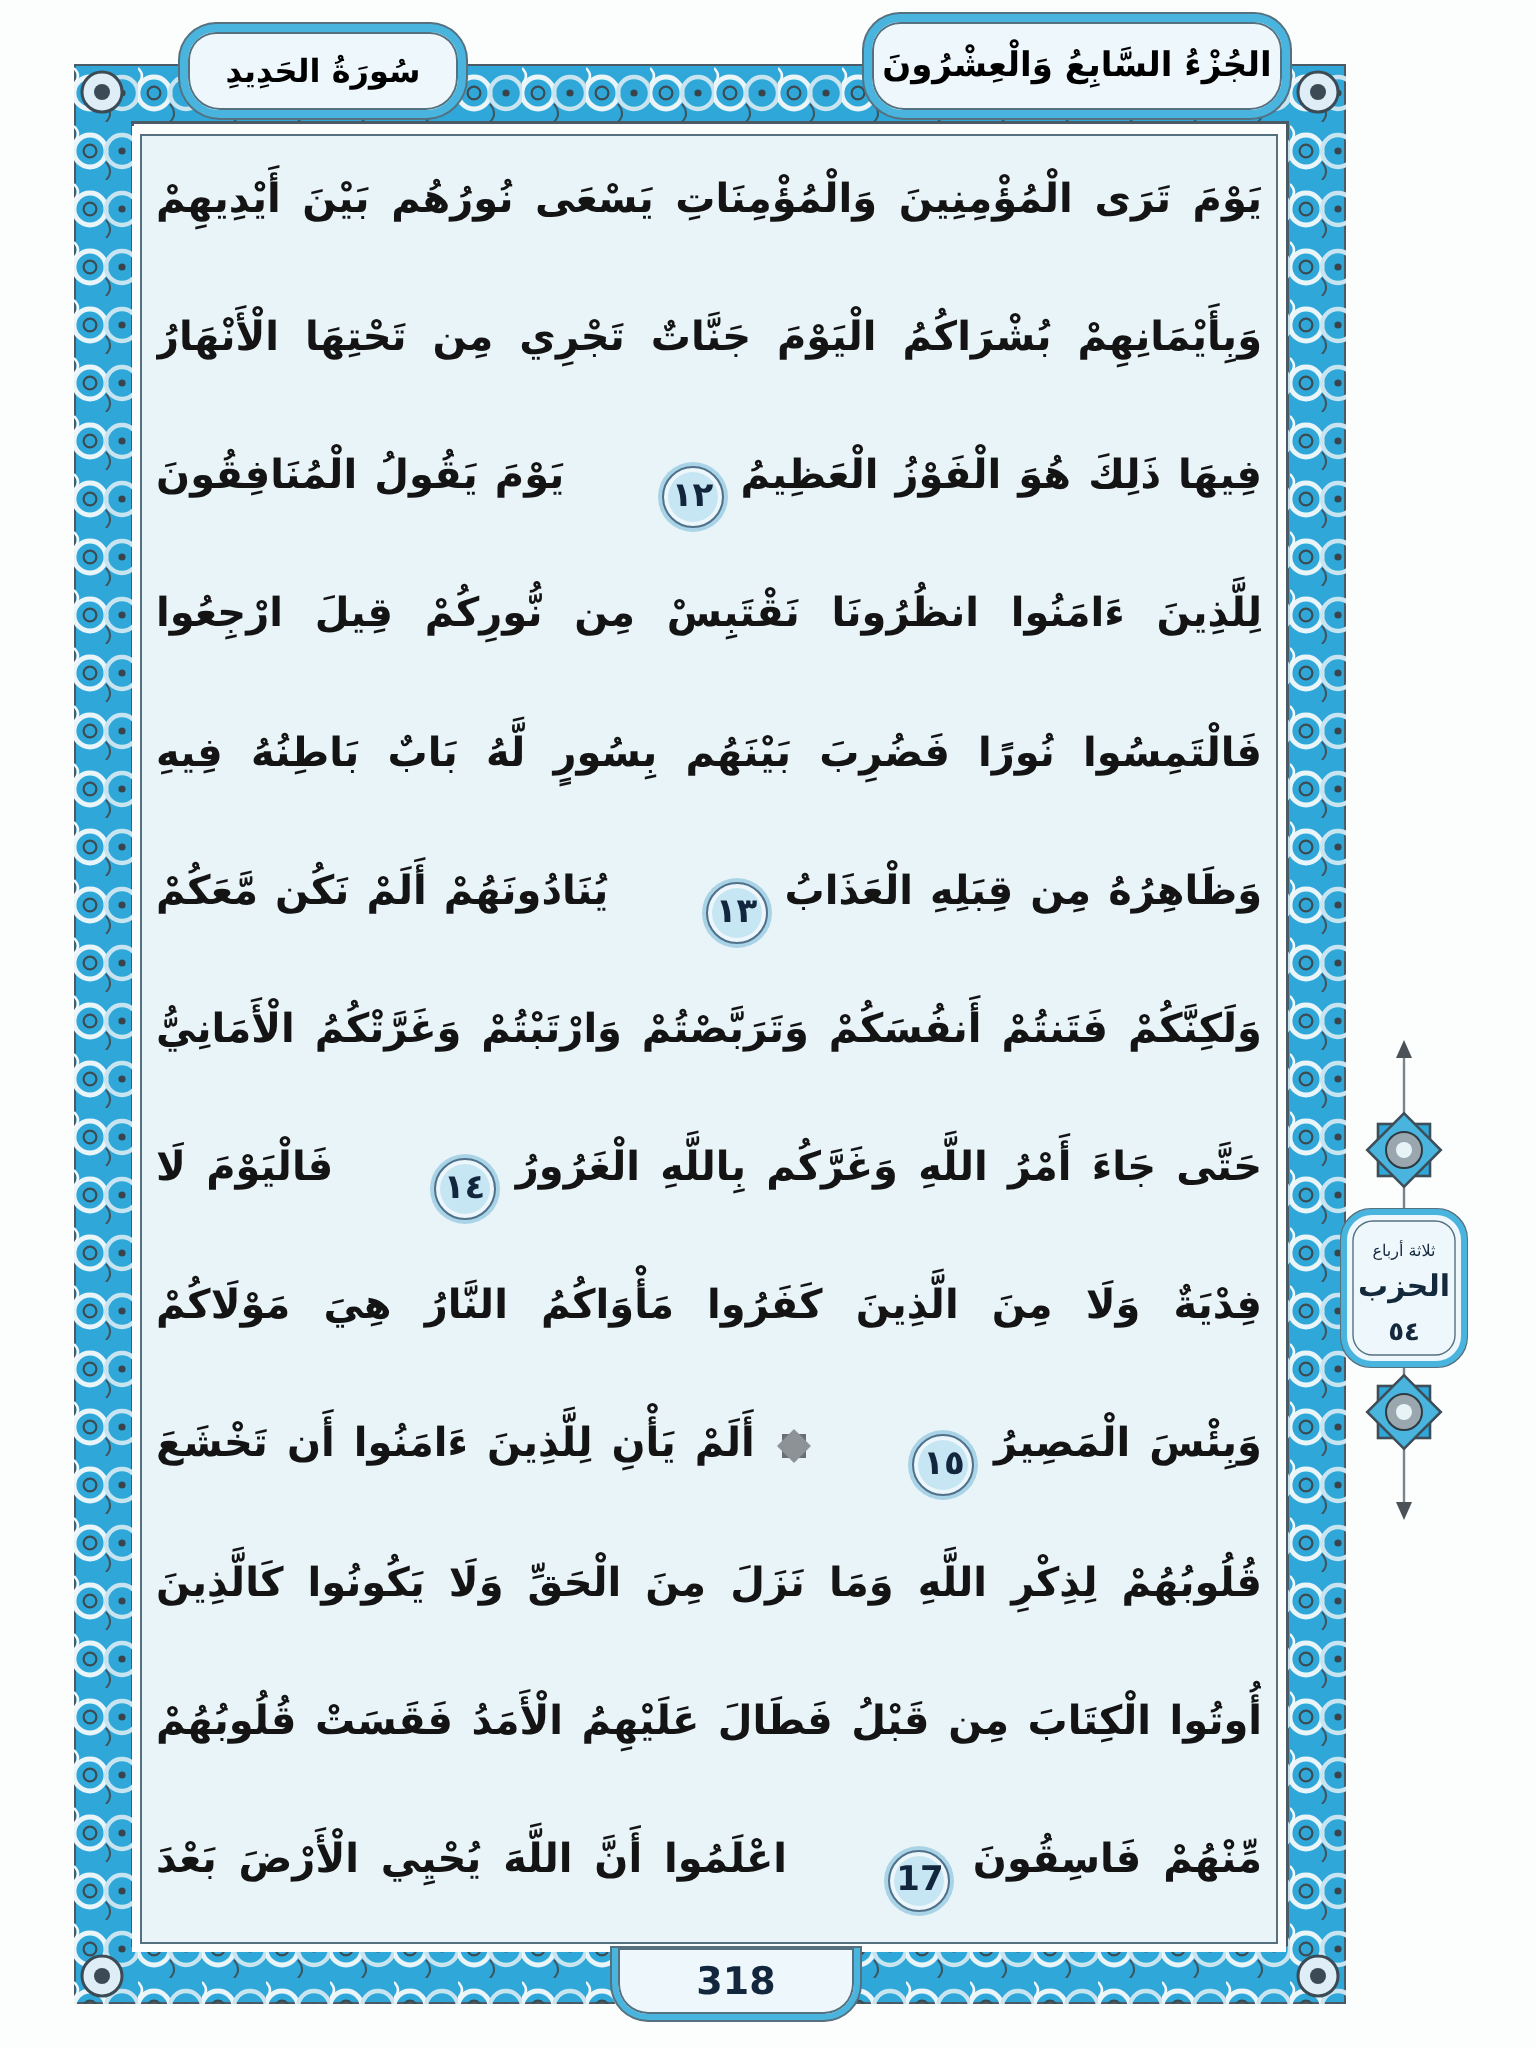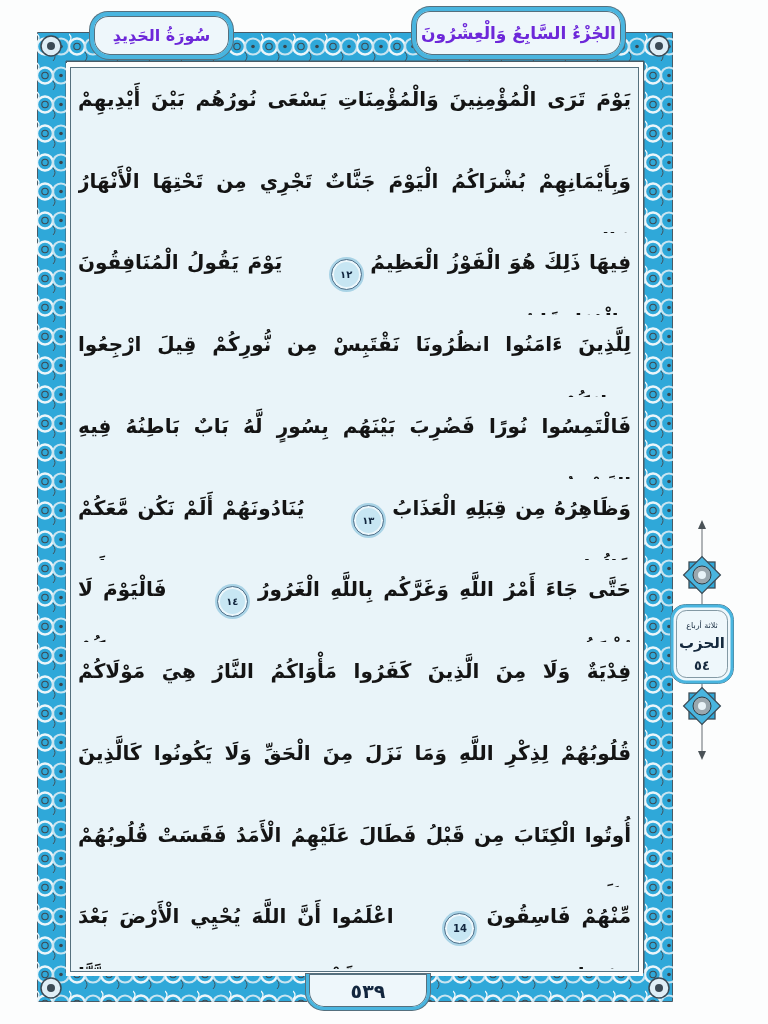--- a/index.html
+++ b/index.html
@@ -44,46 +44,46 @@
     white-space:normal;
     overflow:hidden;
   }
   .ayah-m{
     display:inline-flex;align-items:center;justify-content:center;
     width:29px;height:29px;border-radius:50%;
     background:var(--medallion-fill);
     border:1px solid var(--medallion-ring);
     box-shadow:0 0 0 2px #A9D3E6, inset 0 0 0 2px #EDF7FB;
     color:var(--number-ink);
-    font-size:10px;font-weight:700;line-height:29px;
+    font-size:17px;font-weight:700;line-height:29px;
     vertical-align:-9px;
     margin-left:40px;
   }
   .rub-star{
     position:relative;display:inline-block;
     width:12px;height:12px;margin:0 4px;vertical-align:-1px;
   }
   .rub-star::before,.rub-star::after{
     content:"";position:absolute;inset:0;background:#6b6f73;
   }
   .rub-star::after{transform:rotate(45deg);background:#8d9296;}
 
   .head-tab{
     position:absolute;
     background:var(--tab-fill);
     border:4px solid var(--tab-cyan);
     border-radius:18px 18px 20px 20px;
     box-shadow:0 0 0 1px var(--outline), inset 0 0 0 1px var(--outline);
     box-sizing:border-box;
     display:flex;align-items:center;justify-content:center;
-    color:#6d28d9;font-weight:700;
+    color:#000000;font-weight:700;
     z-index:5;
   }
   .tab-surah{left:90px;top:12px;width:143px;height:47px;font-size:16px;}
-  .tab-juz{left:412px;top:7px;width:213px;height:52px;font-size:17px;text-align:right;}
+  .tab-juz{left:432px;top:7px;width:213px;height:52px;font-size:17px;text-align:right;}
 
   .tab-pagenum{
     position:absolute;left:306px;top:974px;width:124px;height:36px;
     background:var(--tab-fill);
     border:3px solid var(--tab-cyan);border-top:none;
     border-radius:0 0 18px 18px;
     box-shadow:0 0 0 1px var(--outline), inset 0 0 0 1px var(--outline);
     box-sizing:border-box;
     display:flex;align-items:center;justify-content:center;
     color:var(--number-ink);font-size:19px;font-weight:700;
@@ -135,25 +135,27 @@
     <span>الجُزْءُ السَّابِعُ وَالْعِشْرُونَ</span>
   </div>
 
   <div class="text-area">
     <div class="qline">يَوْمَ تَرَى الْمُؤْمِنِينَ وَالْمُؤْمِنَاتِ يَسْعَى نُورُهُم بَيْنَ أَيْدِيهِمْ</div>
     <div class="qline">وَبِأَيْمَانِهِمْ بُشْرَاكُمُ الْيَوْمَ جَنَّاتٌ تَجْرِي مِن تَحْتِهَا الْأَنْهَارُ خَالِدِينَ</div>
     <div class="qline">فِيهَا ذَلِكَ هُوَ الْفَوْزُ الْعَظِيمُ <span class="ayah-m">١٢</span> يَوْمَ يَقُولُ الْمُنَافِقُونَ وَالْمُنَافِقَاتُ</div>
     <div class="qline">لِلَّذِينَ ءَامَنُوا انظُرُونَا نَقْتَبِسْ مِن نُّورِكُمْ قِيلَ ارْجِعُوا وَرَاءَكُمْ</div>
     <div class="qline">فَالْتَمِسُوا نُورًا فَضُرِبَ بَيْنَهُم بِسُورٍ لَّهُ بَابٌ بَاطِنُهُ فِيهِ الرَّحْمَةُ</div>
     <div class="qline">وَظَاهِرُهُ مِن قِبَلِهِ الْعَذَابُ <span class="ayah-m">١٣</span> يُنَادُونَهُمْ أَلَمْ نَكُن مَّعَكُمْ قَالُوا بَلَى</div>
+    <div class="qline">وَلَكِنَّكُمْ فَتَنتُمْ أَنفُسَكُمْ وَتَرَبَّصْتُمْ وَارْتَبْتُمْ وَغَرَّتْكُمُ الْأَمَانِيُّ</div>
     <div class="qline">حَتَّى جَاءَ أَمْرُ اللَّهِ وَغَرَّكُم بِاللَّهِ الْغَرُورُ <span class="ayah-m">١٤</span> فَالْيَوْمَ لَا يُؤْخَذُ مِنكُمْ</div>
     <div class="qline">فِدْيَةٌ وَلَا مِنَ الَّذِينَ كَفَرُوا مَأْوَاكُمُ النَّارُ هِيَ مَوْلَاكُمْ</div>
+    <div class="qline">وَبِئْسَ الْمَصِيرُ <span class="ayah-m">١٥</span> <span class="rub-star"></span> أَلَمْ يَأْنِ لِلَّذِينَ ءَامَنُوا أَن تَخْشَعَ</div>
     <div class="qline">قُلُوبُهُمْ لِذِكْرِ اللَّهِ وَمَا نَزَلَ مِنَ الْحَقِّ وَلَا يَكُونُوا كَالَّذِينَ</div>
     <div class="qline">أُوتُوا الْكِتَابَ مِن قَبْلُ فَطَالَ عَلَيْهِمُ الْأَمَدُ فَقَسَتْ قُلُوبُهُمْ وَكَثِيرٌ</div>
-    <div class="qline">مِّنْهُمْ فَاسِقُونَ <span class="ayah-m">14</span> اعْلَمُوا أَنَّ اللَّهَ يُحْيِي الْأَرْضَ بَعْدَ مَوْتِهَا قَدْ بَيَّنَّا</div>
+    <div class="qline">مِّنْهُمْ فَاسِقُونَ <span class="ayah-m">17</span> اعْلَمُوا أَنَّ اللَّهَ يُحْيِي الْأَرْضَ بَعْدَ مَوْتِهَا قَدْ بَيَّنَّا</div>
   </div>
 
   <div class="hizb-marker">
     <svg viewBox="0 0 86 240">
       <line x1="34" y1="6" x2="34" y2="234" stroke="#7d8489" stroke-width="1.2"></line>
       <polygon points="34,0 30,9 38,9" fill="#4a5257"></polygon>
       <polygon points="34,240 30,231 38,231" fill="#4a5257"></polygon>
       <g>
         <rect x="21" y="42" width="26" height="26" style="fill:var(--frame-cyan)" stroke="#3E4E58" stroke-width="1.3"></rect>
         <rect x="21" y="42" width="26" height="26" style="fill:var(--tab-cyan)" stroke="#3E4E58" stroke-width="1.3" transform="rotate(45 34 55)"></rect>
@@ -169,16 +171,16 @@
       <g>
         <rect x="21" y="173" width="26" height="26" style="fill:var(--frame-cyan)" stroke="#3E4E58" stroke-width="1.3"></rect>
         <rect x="21" y="173" width="26" height="26" style="fill:var(--tab-cyan)" stroke="#3E4E58" stroke-width="1.3" transform="rotate(45 34 186)"></rect>
         <circle cx="34" cy="186" r="9" fill="#9AA7AE" stroke="#2E3A42" stroke-width="1"></circle>
         <circle cx="34" cy="186" r="4" fill="#E8F3F8"></circle>
       </g>
     </svg>
   </div>
 
   <div class="tab-pagenum">
-    <span>٥٣٩</span>
+    <span>318</span>
   </div>
 
 </div>
 
 </body></html>

